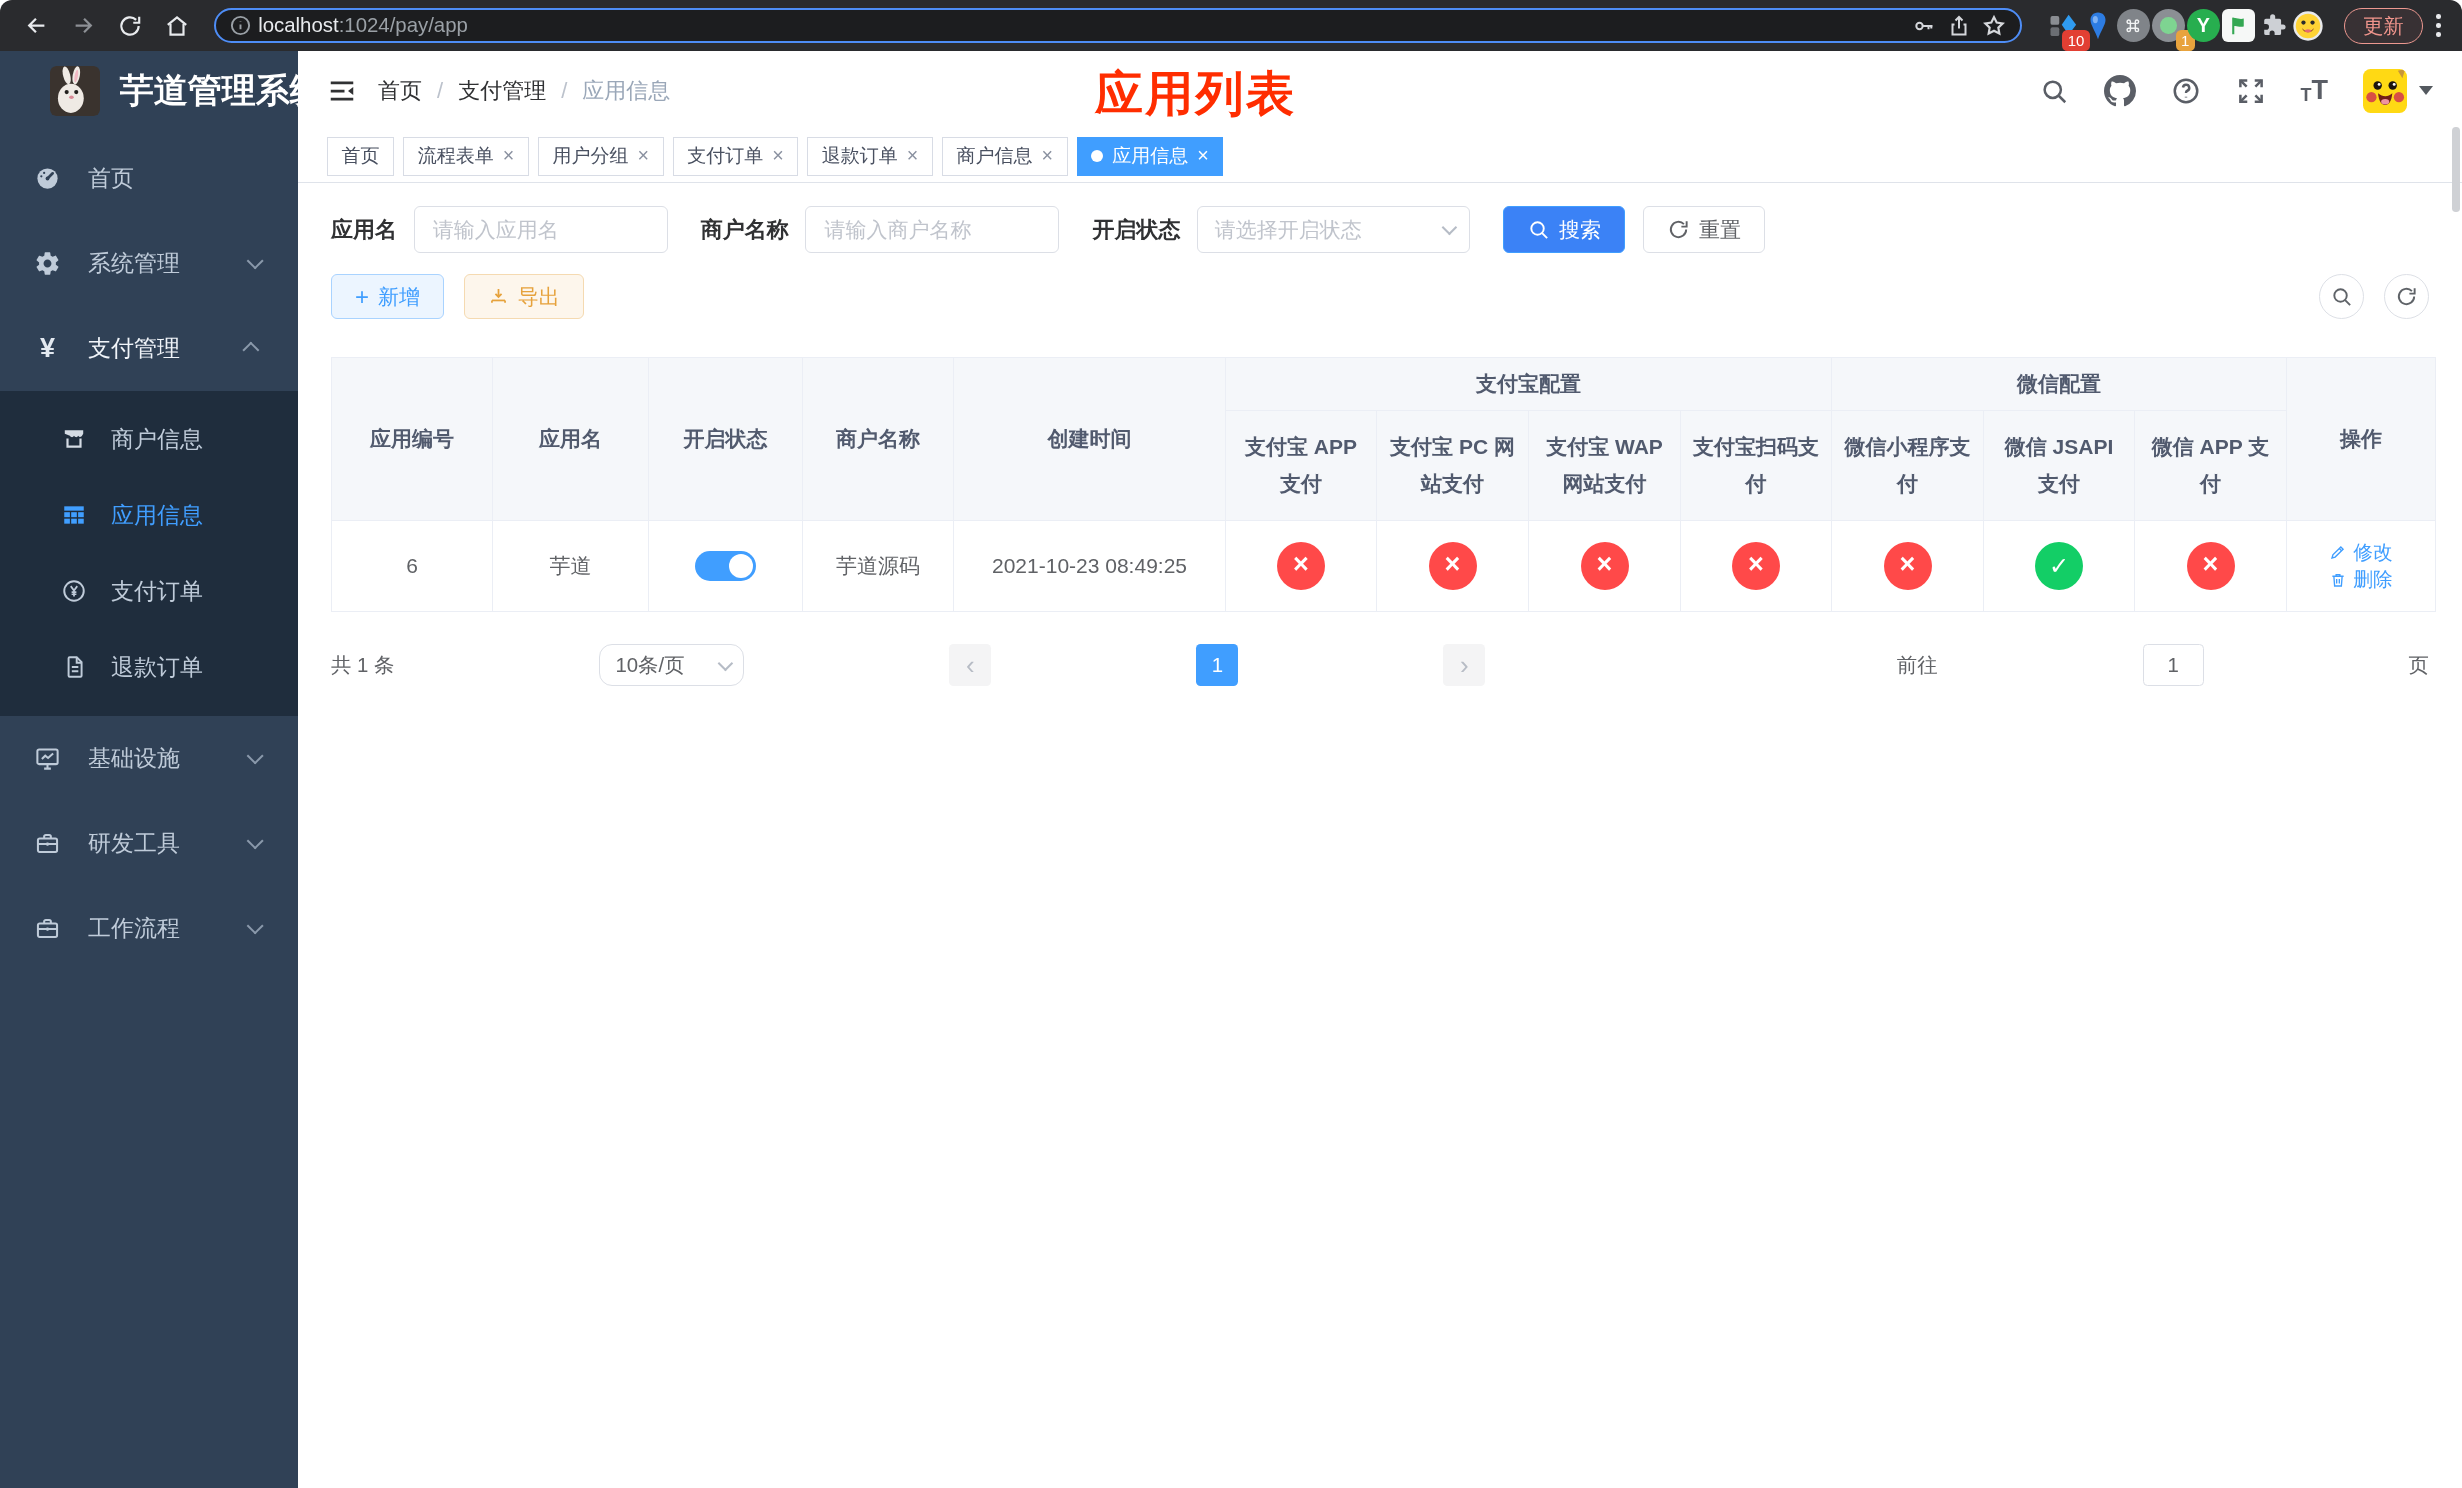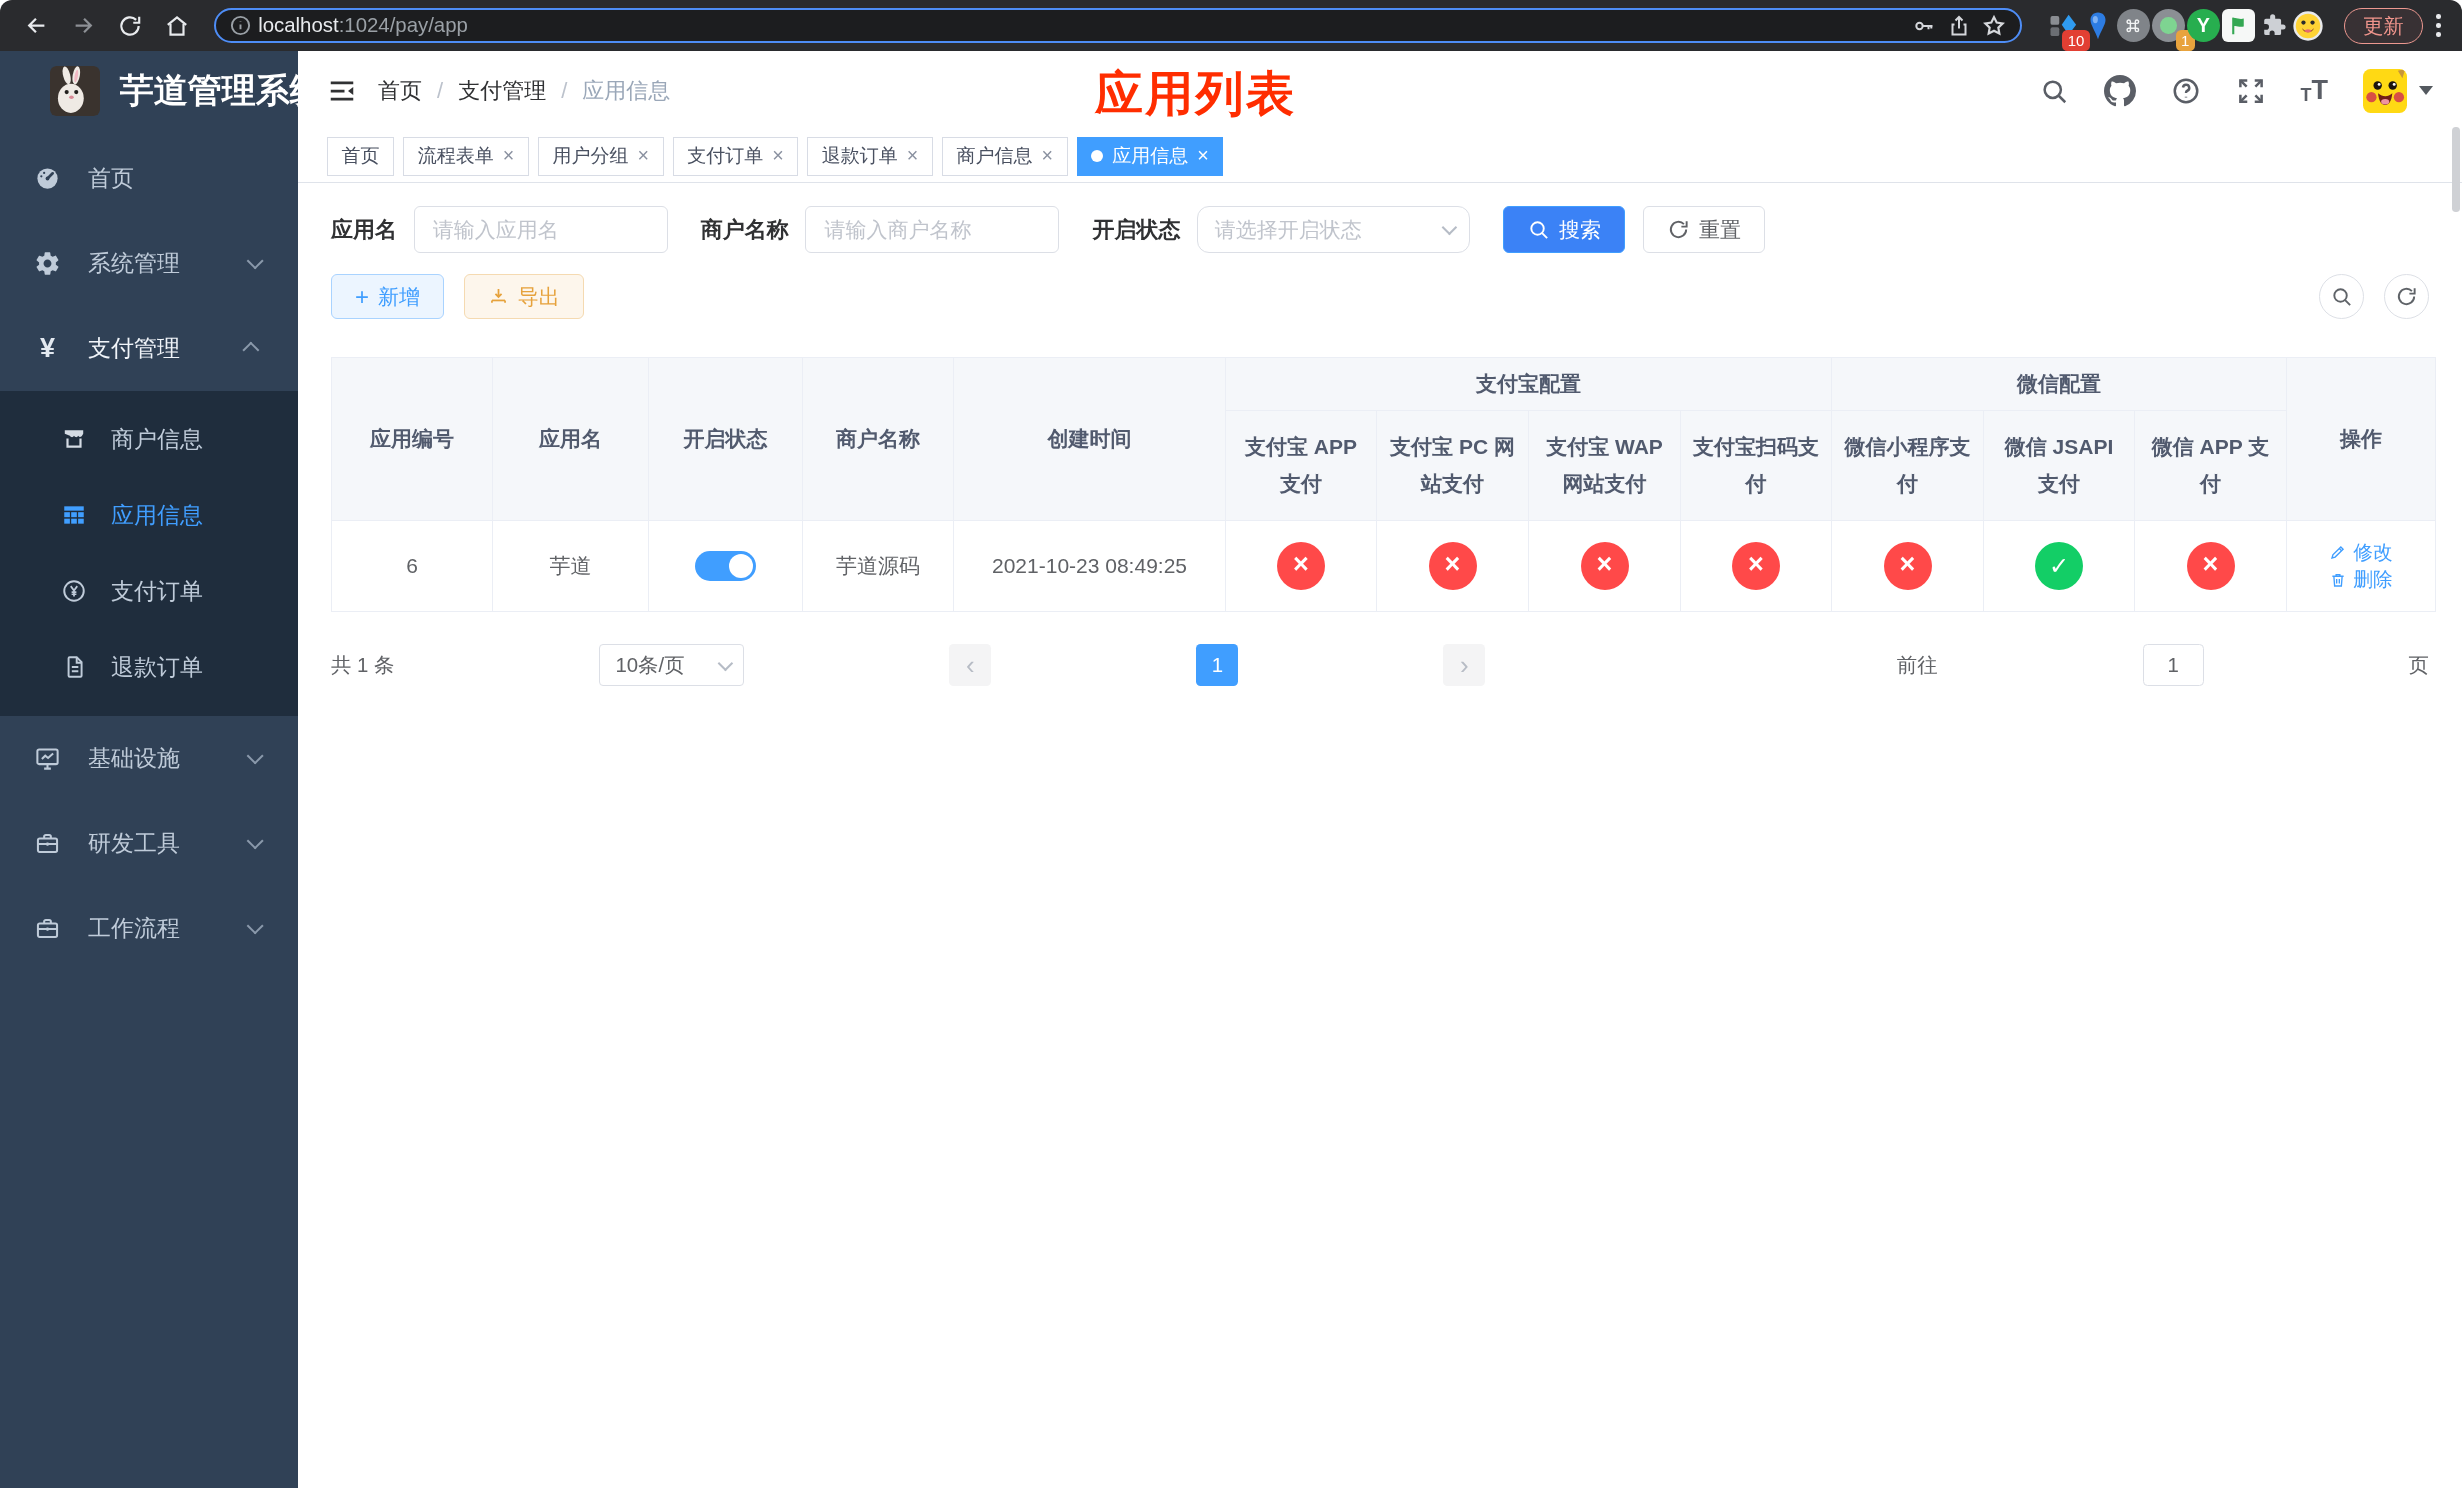--- a/index.html
+++ b/index.html
@@ -73,21 +73,21 @@
   .tab.active .x{color:#fff}
 
   
   .content{padding:0 33px}
   .filter-row{margin-top:23px;display:flex;align-items:center;font-size:22px}
   .flabel{font-weight:700;color:#303133;margin-right:16.7px;white-space:nowrap}
   .fitem{display:flex;align-items:center;margin-right:33px}
   .inp{width:254px;height:47px;border:1.5px solid #dcdfe6;border-radius:6px;padding:0 18px;font-size:21px;color:#606266;outline:none;
     font-family:"Liberation Sans","DejaVu Sans",sans-serif}
   .inp::placeholder{color:#c0c4cc}
-  .sel{width:273px;height:47px;border:1.5px solid #dcdfe6;border-radius:12px;padding:0 16.7px;display:flex;align-items:center;
+  .sel{width:273px;height:47px;border:1.5px solid #dcdfe6;border-radius:6px;padding:0 16.7px;display:flex;align-items:center;
     justify-content:space-between;color:#c0c4cc;font-size:21px;cursor:pointer}
   .scaret{width:10.6px;height:10.6px;border-right:2.3px solid #b6bcc6;border-bottom:2.3px solid #b6bcc6;transform:rotate(45deg) translateY(-3px)}
   .btn{height:47px;display:inline-flex;align-items:center;gap:9px;border-radius:6px;font-size:21px;padding:0 23px;cursor:pointer;
     border:1.5px solid transparent;white-space:nowrap}
   .btn-primary{background:#3b82f6;color:#fff;border-color:#409eff}
   .btn-plain{background:#fff;color:#606266;border-color:#dcdfe6;margin-left:18px}
   .toolbar-row{margin-top:21px;display:flex;align-items:center}
   .btn-add{height:45px;background:#ecf5ff;border-color:#a9d3ff;color:#409eff}
   .btn-export{height:45px;background:#fdf6ec;border-color:#f5dab1;color:#e6a23c;margin-left:19.7px}
   .tool-circles{margin-left:auto;display:flex;gap:19.7px}
@@ -104,21 +104,21 @@
   .switch{width:61px;height:30px;border-radius:15px;background:#409eff;position:relative;margin:0 auto;cursor:pointer}
   .switch::after{content:"";position:absolute;right:3px;top:3px;width:24px;height:24px;border-radius:50%;background:#fff}
   .stat{width:48px;height:48px;border-radius:50%;margin:0 auto;display:flex;align-items:center;justify-content:center;
     color:#fff;font-size:27px;font-weight:700;line-height:1}
   .stat.no{background:#ff4949}.stat.no::after{content:"×";margin-top:-2.3px}
   .stat.yes{background:#13ce66}.stat.yes::after{content:"✓";font-size:24px}
   .ops a{color:#409eff;text-decoration:none;font-size:19.7px;display:inline-flex;align-items:center;gap:6px;margin:0 7.6px;cursor:pointer}
 
   
   .pager{margin-top:32px;display:flex;align-items:center;justify-content:space-between;gap:18px;font-size:20.4px;color:#606266;padding-bottom:30px}
-  .psel{width:145px;height:42px;border:1.5px solid #dcdfe6;border-radius:4px;display:flex;align-items:center;justify-content:space-between;
+  .psel{width:145px;height:42px;border:1.5px solid #dcdfe6;border-radius:13px;display:flex;align-items:center;justify-content:space-between;
     padding:0 15px;cursor:pointer}
   .pbtn{width:42px;height:42px;background:#f4f4f5;border-radius:4.5px;display:flex;align-items:center;justify-content:center;
     color:#b7bcc5;font-size:26px;cursor:pointer;line-height:1}
   .pcur{width:42px;height:42px;background:#409eff;border-radius:4.5px;display:flex;align-items:center;justify-content:center;
     color:#fff;cursor:pointer}
   .goin{width:61px;height:42px;border:1.5px solid #dcdfe6;border-radius:4.5px;text-align:center;font-size:20.4px;color:#606266;outline:none;
     font-family:"Liberation Sans","DejaVu Sans",sans-serif}
   .gap8{width:1.5px}
 
   .scrollthumb{position:absolute;right:2.3px;top:76px;width:7.6px;height:85px;background:#cfd1d5;border-radius:3.8px}

